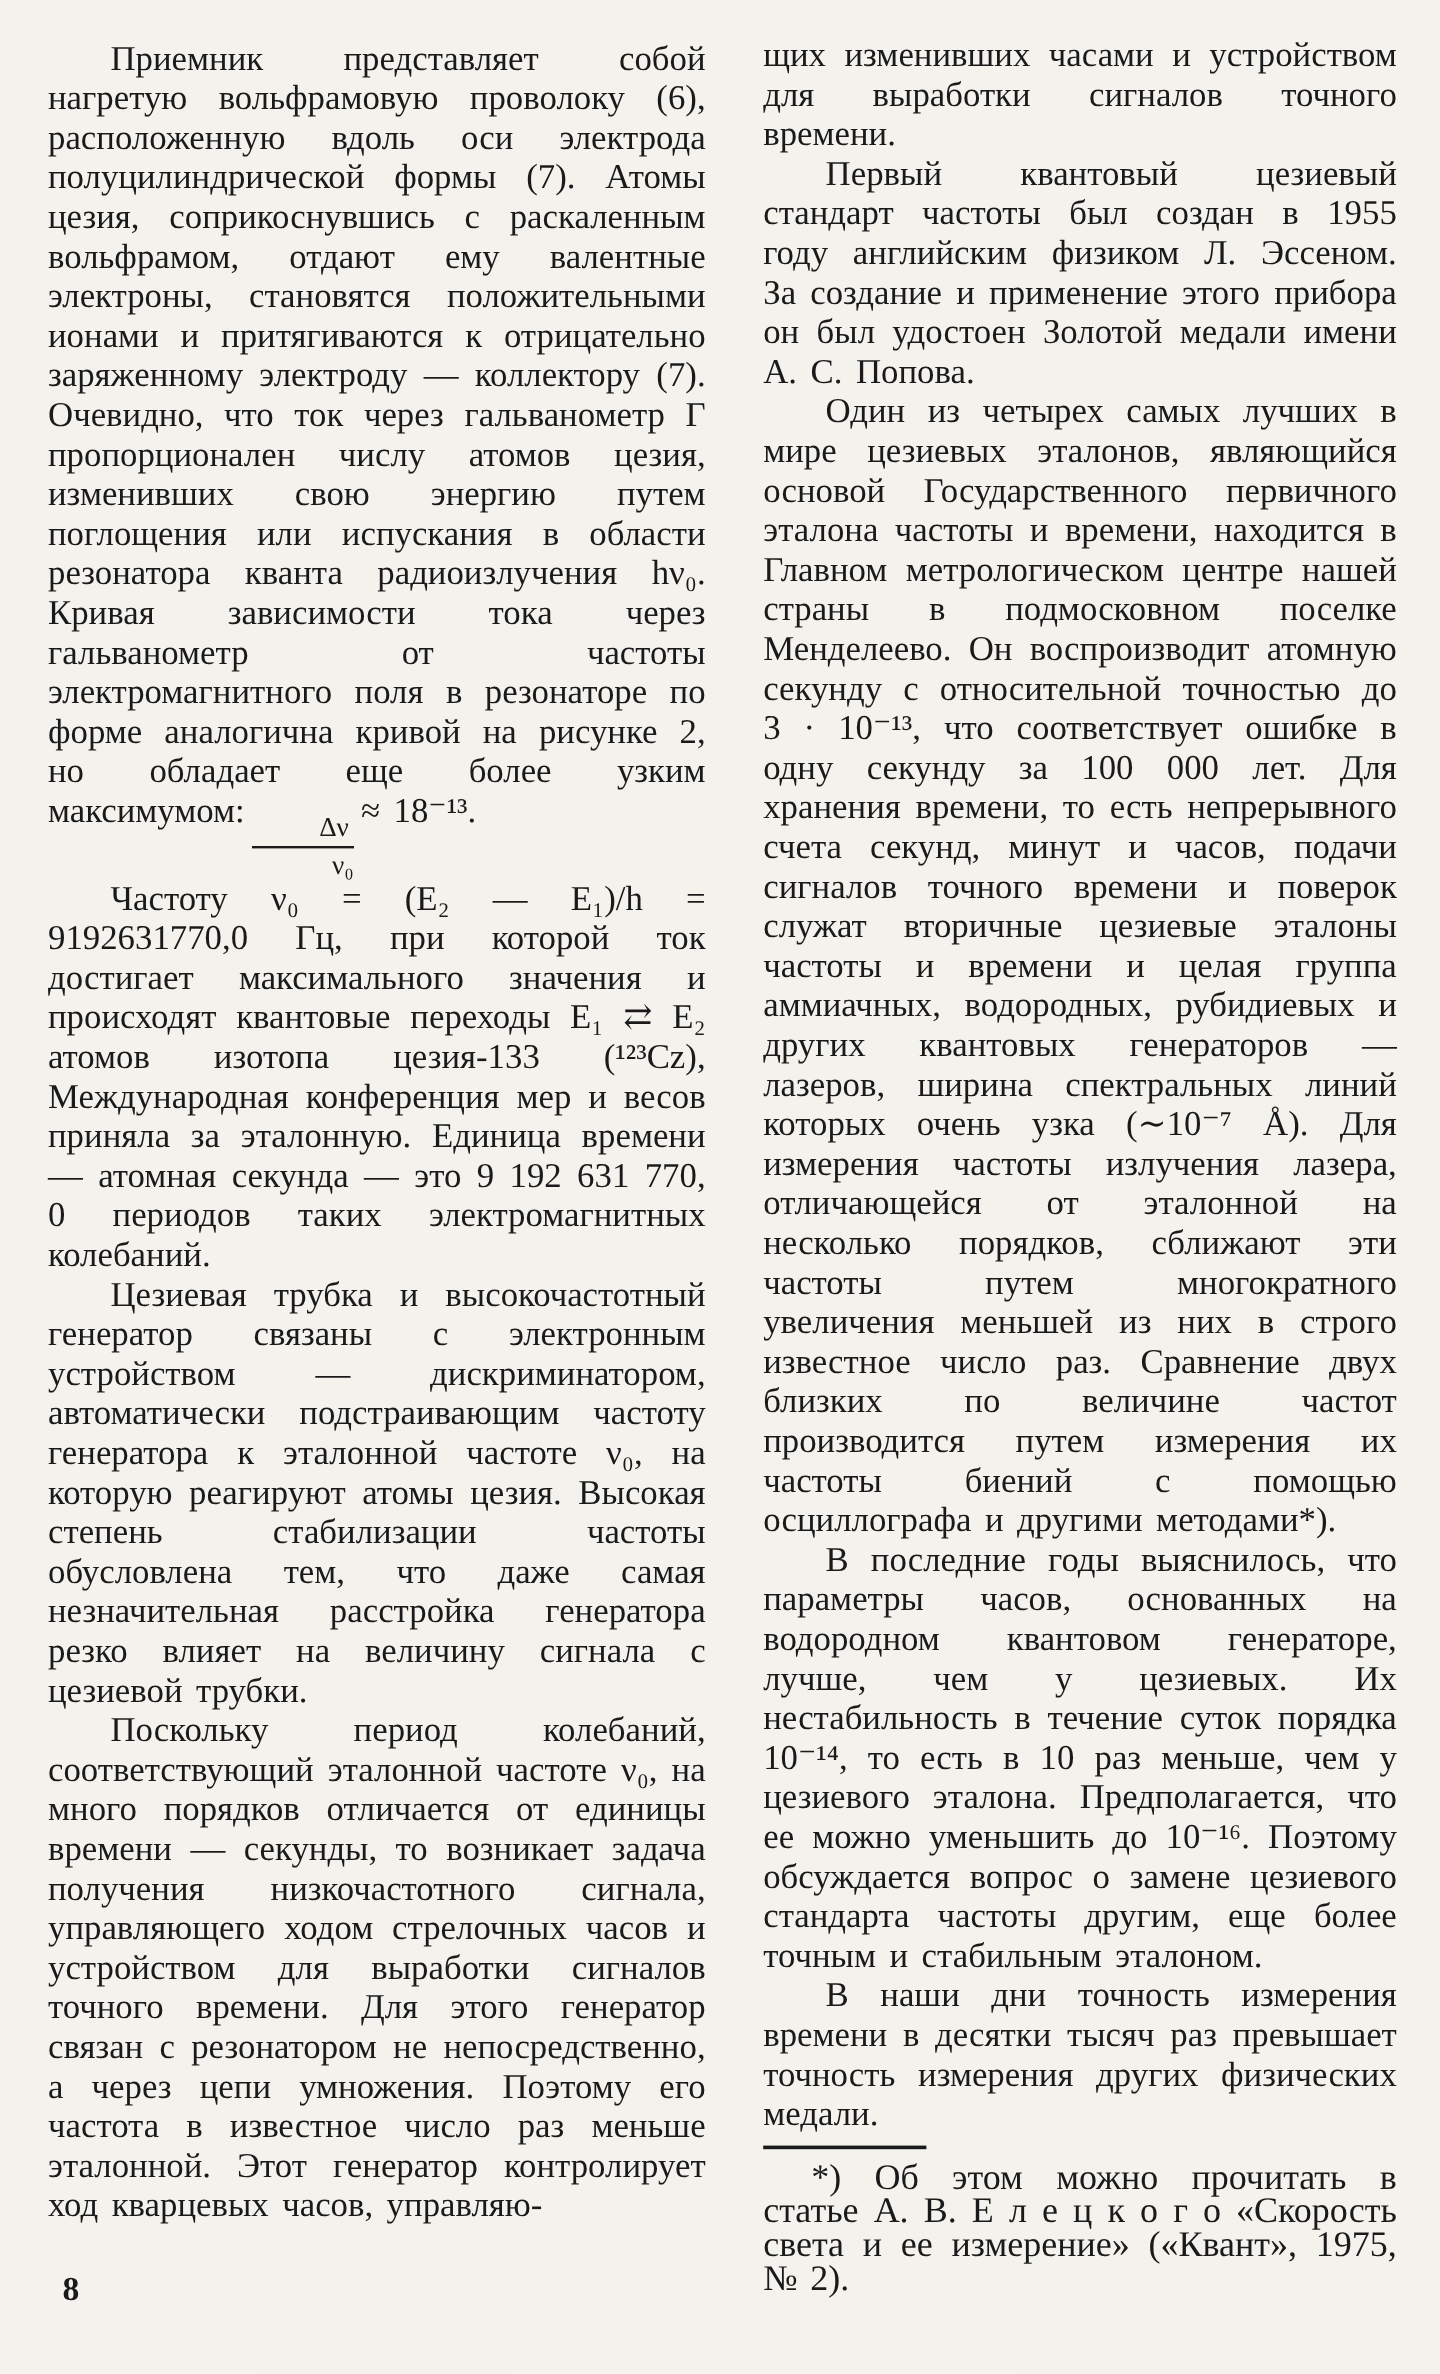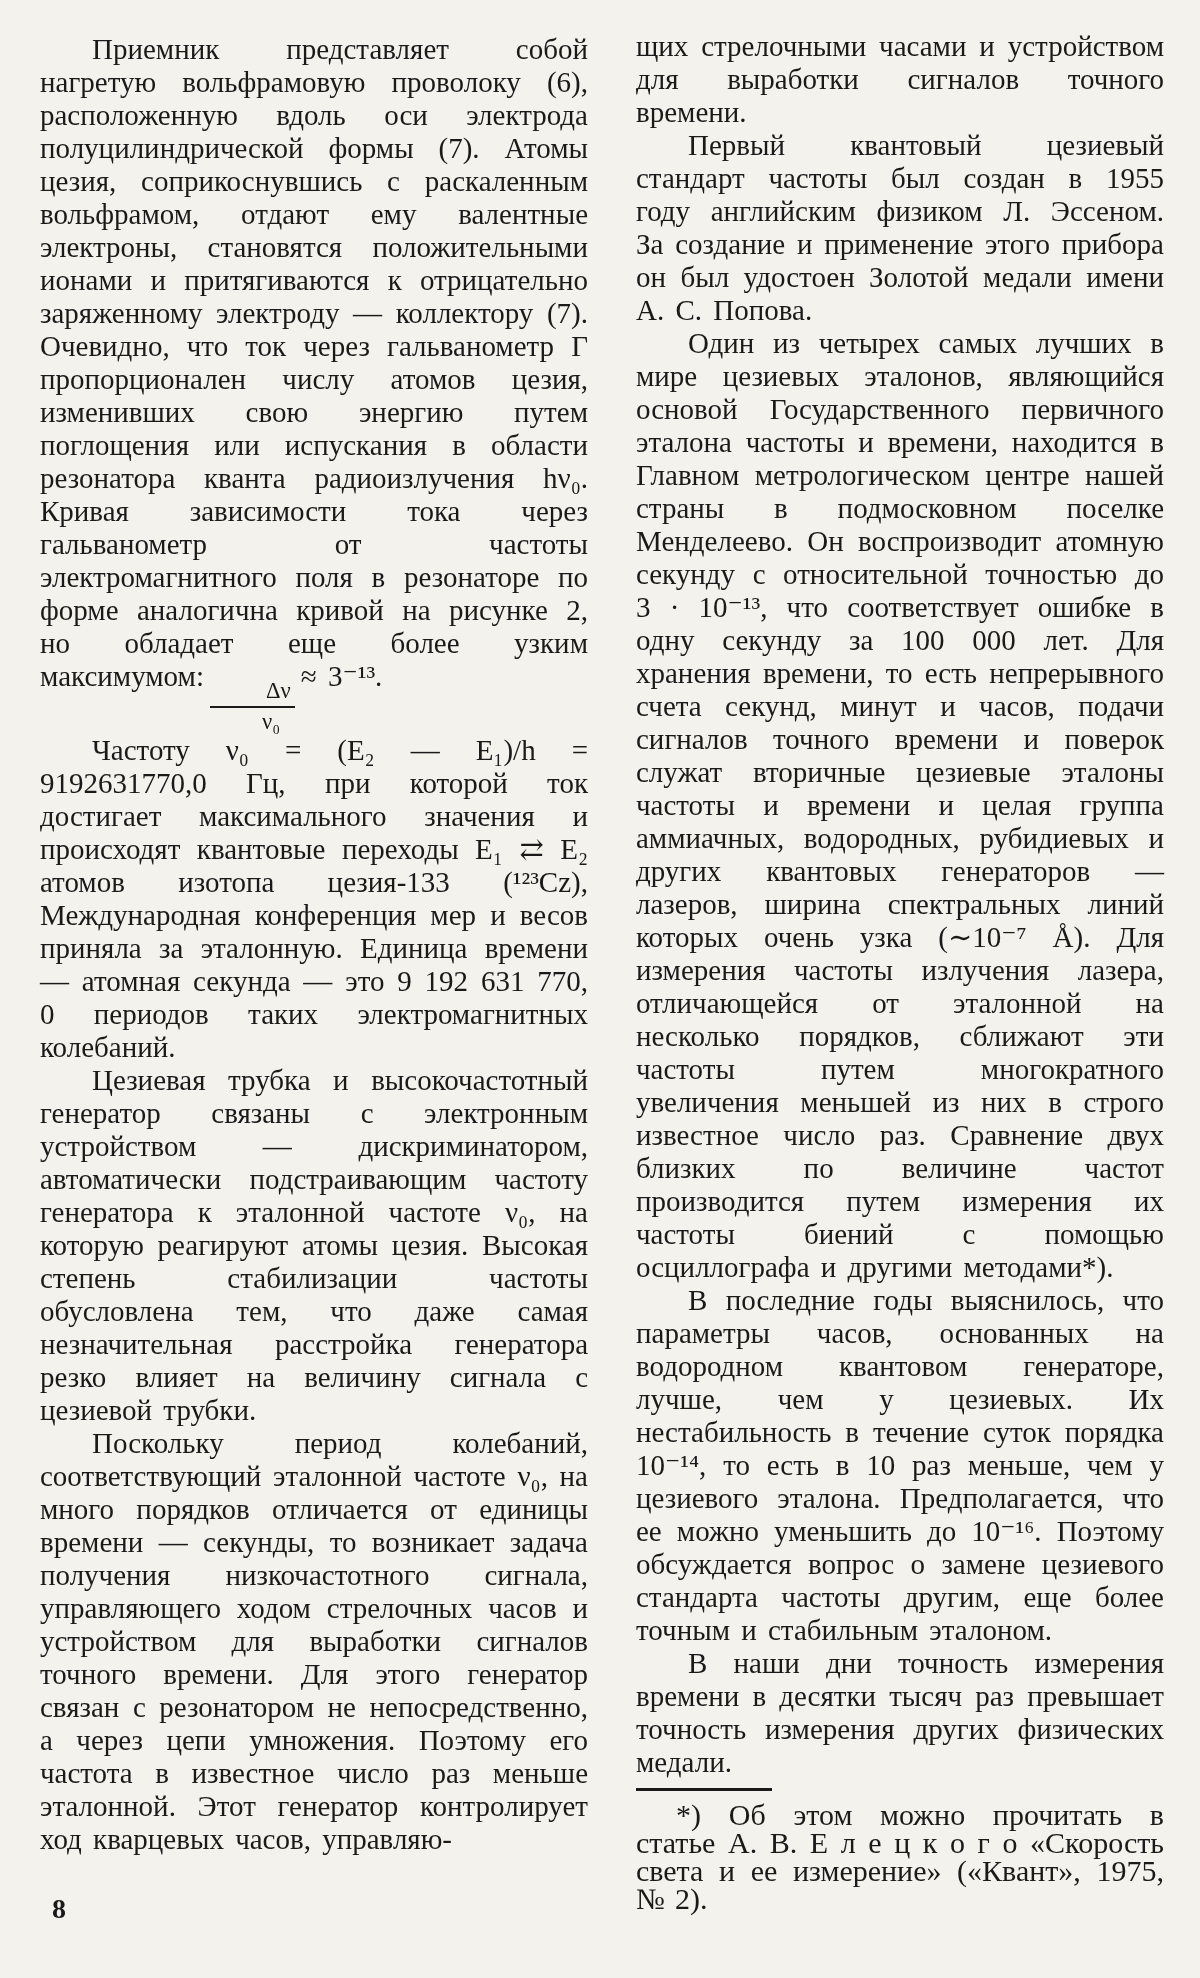--- a/index.html
+++ b/index.html
@@ -19,21 +19,21 @@
     line-height: 33px;
     word-spacing: 4px;
   }
   .col-left  { left: 40px;  top: 33px; width: 548px; }
   .col-right { left: 636px; top: 30px; width: 528px; }
   .para { margin: 0; }
   .indent { text-indent: 52px; }
   .frac {
     display: inline-flex;
     flex-direction: column;
-    align-items: flex-start;
+    align-items: flex-end;
     vertical-align: -0.55em;
     line-height: 1;
     font-size: 0.78em;
     margin: 0 6px;
   }
   .frac .fnum { border-bottom: 2px solid #1a1a1a; padding: 0 4px 3px; }
   .frac .fden { padding-top: 3px; }
   .footnote {
     position: absolute;
     left: 636px;
@@ -64,28 +64,28 @@
 </style>
 </head>
 <body>
 
 <div class="page">
 
   <div class="col col-left">
     <p class="para indent"><span>Приемник представляет собой нагретую вольфрамовую проволоку (6), расположенную вдоль оси электрода полуцилиндрической формы (7). Атомы цезия, соприкоснувшись с раскаленным вольфрамом, отдают ему валентные электроны, становятся положительными ионами и притягиваются к отрицательно заряженному электроду — коллектору (7). Очевидно, что ток через гальванометр Г пропорционален числу атомов цезия, изменивших свою энергию путем поглощения или испускания в области резонатора кванта радиоизлучения hν₀. Кривая зависимости тока через гальванометр от частоты электромагнитного поля в резонаторе по форме аналогична кривой на рисунке 2, но обладает еще более узким максимумом:</span><span class="frac">
           <span class="fnum">Δν</span>
           <span class="fden">ν₀</span>
-        </span><span>≈ 3⁻¹³.</span></p>
+        </span><span>≈ 18⁻¹³.</span></p>
     <p class="para indent">Частоту ν₀ = (E₂ — E₁)/h = 9192631770,0 Гц, при которой ток достигает максимального значения и происходят квантовые переходы E₁ ⇄ E₂ атомов изотопа цезия-133 (¹²³Cz), Международная конференция мер и весов приняла за эталонную. Единица времени — атомная секунда — это 9 192 631 770, 0 периодов таких электромагнитных колебаний.</p>
     <p class="para indent">Цезиевая трубка и высокочастотный генератор связаны с электронным устройством — дискриминатором, автоматически подстраивающим частоту генератора к эталонной частоте ν₀, на которую реагируют атомы цезия. Высокая степень стабилизации частоты обусловлена тем, что даже самая незначительная расстройка генератора резко влияет на величину сигнала с цезиевой трубки.</p>
     <p class="para indent">Поскольку период колебаний, соответствующий эталонной частоте ν₀, на много порядков отличается от единицы времени — секунды, то возникает задача получения низкочастотного сигнала, управляющего ходом стрелочных часов и устройством для выработки сигналов точного времени. Для этого генератор связан с резонатором не непосредственно, а через цепи умножения. Поэтому его частота в известное число раз меньше эталонной. Этот генератор контролирует ход кварцевых часов, управляю-</p>
   </div>
 
   <div class="col col-right">
-    <p class="para">щих стрелочными часами и устройством для выработки сигналов точного времени.</p>
+    <p class="para">щих изменивших часами и устройством для выработки сигналов точного времени.</p>
     <p class="para indent">Первый квантовый цезиевый стандарт частоты был создан в 1955 году английским физиком Л. Эссеном. За создание и применение этого прибора он был удостоен Золотой медали имени А. С. Попова.</p>
     <p class="para indent">Один из четырех самых лучших в мире цезиевых эталонов, являющийся основой Государственного первичного эталона частоты и времени, находится в Главном метрологическом центре нашей страны в подмосковном поселке Менделеево. Он воспроизводит атомную секунду с относительной точностью до 3 · 10⁻¹³, что соответствует ошибке в одну секунду за 100 000 лет. Для хранения времени, то есть непрерывного счета секунд, минут и часов, подачи сигналов точного времени и поверок служат вторичные цезиевые эталоны частоты и времени и целая группа аммиачных, водородных, рубидиевых и других квантовых генераторов — лазеров, ширина спектральных линий которых очень узка (∼10⁻⁷ Å). Для измерения частоты излучения лазера, отличающейся от эталонной на несколько порядков, сближают эти частоты путем многократного увеличения меньшей из них в строго известное число раз. Сравнение двух близких по величине частот производится путем измерения их частоты биений с помощью осциллографа и другими методами*).</p>
     <p class="para indent">В последние годы выяснилось, что параметры часов, основанных на водородном квантовом генераторе, лучше, чем у цезиевых. Их нестабильность в течение суток порядка 10⁻¹⁴, то есть в 10 раз меньше, чем у цезиевого эталона. Предполагается, что ее можно уменьшить до 10⁻¹⁶. Поэтому обсуждается вопрос о замене цезиевого стандарта частоты другим, еще более точным и стабильным эталоном.</p>
     <p class="para indent">В наши дни точность измерения времени в десятки тысяч раз превышает точность измерения других физических медали.</p>
   </div>
 
   <div class="footnote">
     <div class="footnote-rule"></div>
     <p class="fn-text">*) Об этом можно прочитать в статье А. В. Е л е ц к о г о «Скорость света и ее измерение» («Квант», 1975, № 2).</p>
   </div>

